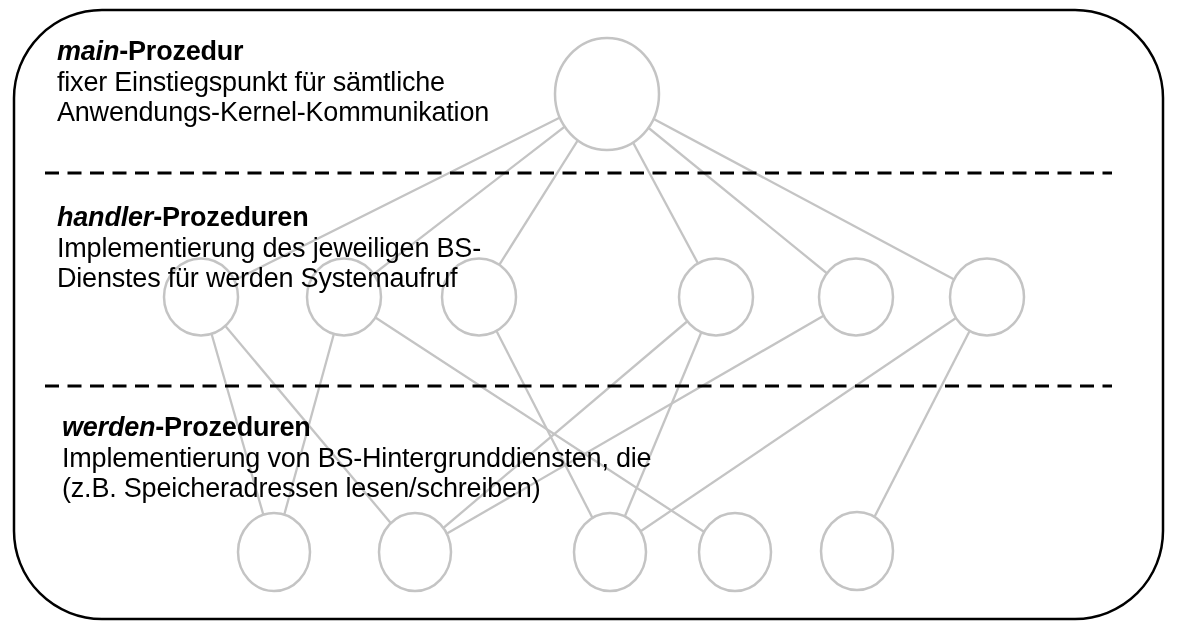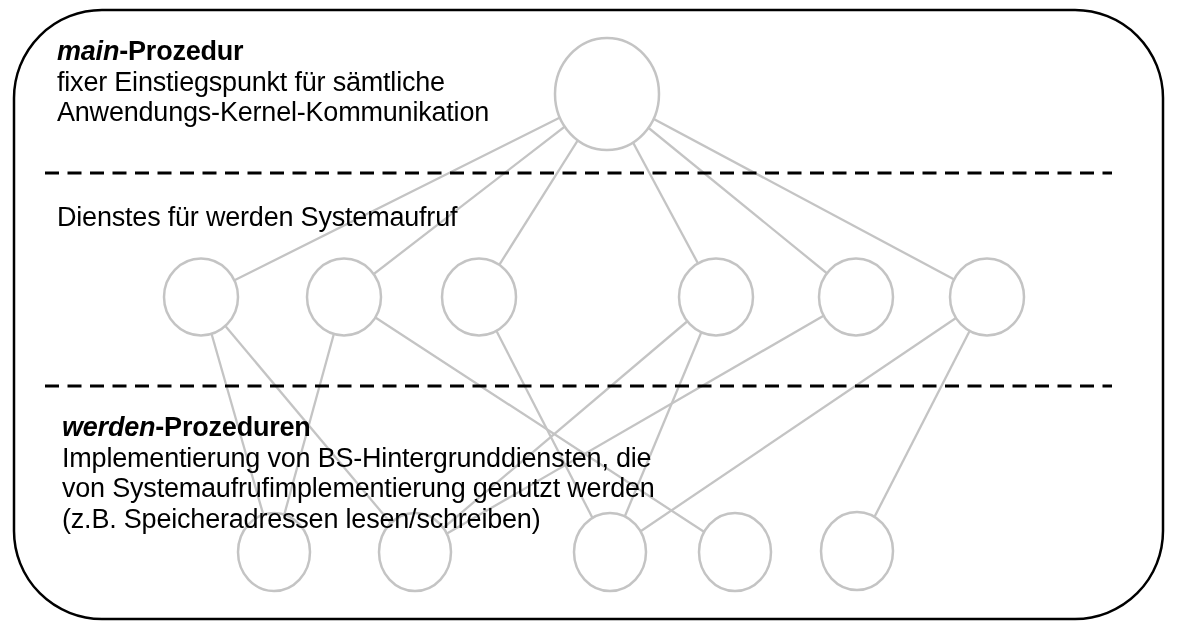--- a/index.html
+++ b/index.html
@@ -87,25 +87,28 @@
 
   <div class="label-block" style="left:57px; top:36px">
     <div class="label-title">
       <span class="emph">main</span><span>-Prozedur</span>
     </div>
     <div class="label-line">fixer Einstiegspunkt für sämtliche</div>
     <div class="label-line">Anwendungs-Kernel-Kommunikation</div>
   </div>
 
   <div class="label-block" style="left:57px; top:202px">
+    <div class="label-title">
+      <span class="emph">handler</span><span>-Prozeduren</span>
+    </div>
+    <div class="label-line">Implementierung des jeweiligen BS-</div>
     <div class="label-line">Dienstes für werden Systemaufruf</div>
   </div>
 
   <div class="label-block" style="left:62px; top:412px">
     <div class="label-title">
       <span class="emph">werden</span><span>-Prozeduren</span>
     </div>
     <div class="label-line">Implementierung von BS-Hintergrunddiensten, die</div>
-    <div class="label-line">von Systemaufrufimplementierung genutzt werden</div>
     <div class="label-line">(z.B. Speicheradressen lesen/schreiben)</div>
   </div>
 
 </div>
 
 </body></html>

